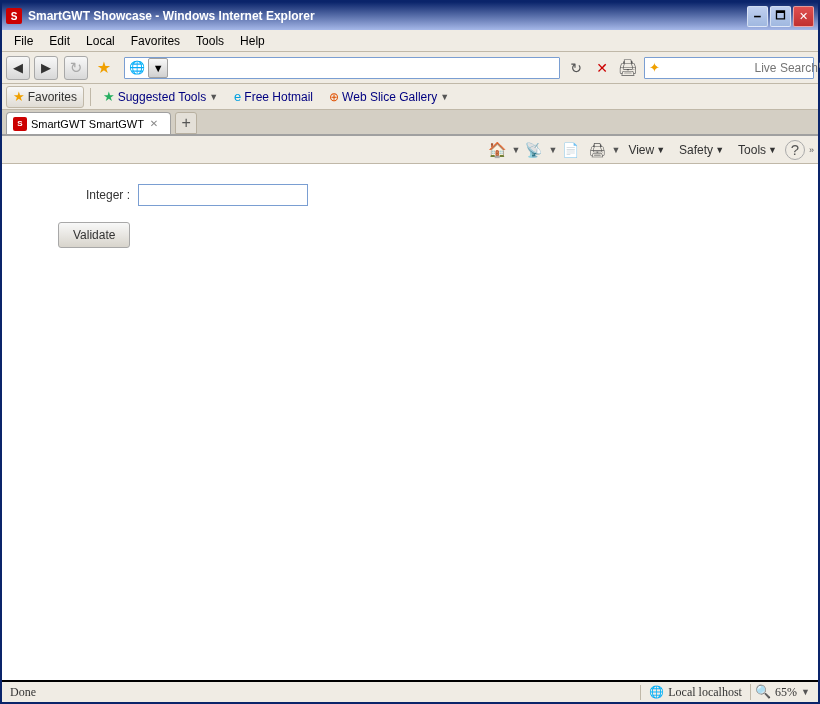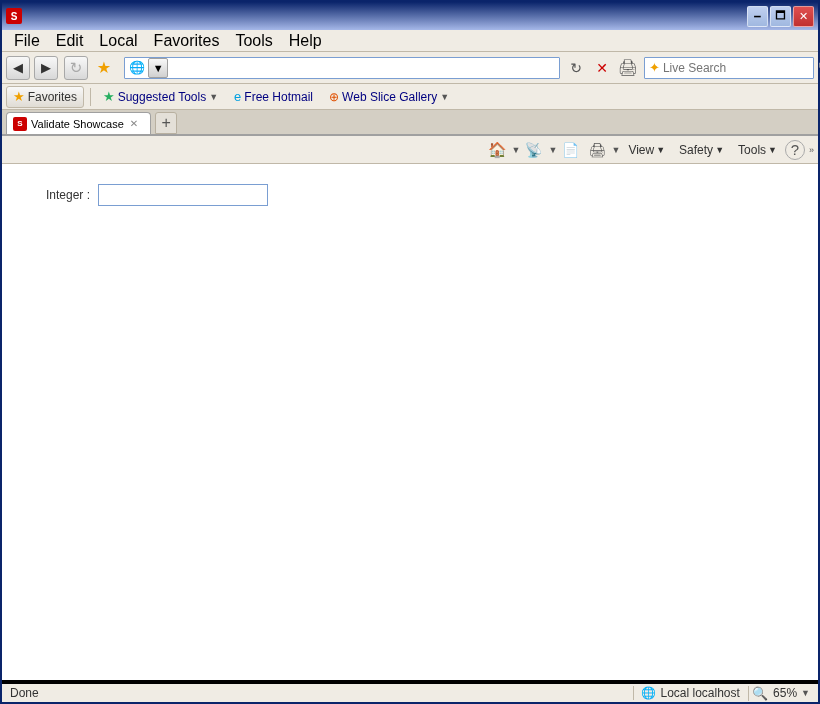--- a/index.html
+++ b/index.html
@@ -58,21 +58,21 @@
     .menu-bar {
       background: #f0ece4;
       height: 22px;
       display: flex;
       align-items: center;
       padding: 0 4px;
       border-bottom: 1px solid #c0b8a8;
     }
     .menu-item {
       padding: 2px 8px;
-      font-size: 16px;
+      font-size: 12px;
       cursor: pointer;
       color: #000;
     }
 
     
     .address-bar {
       background: #f0ece4;
       height: 32px;
       display: flex;
       align-items: center;
@@ -134,20 +134,21 @@
       border-radius: 1px;
       padding: 0 4px;
     }
     .search-input {
       flex: 1;
       border: none;
       outline: none;
       font-size: 12px;
       color: #404040;
       background: transparent;
+      text-align: right;
     }
     .search-icon-btn {
       width: 20px;
       height: 20px;
       background: transparent;
       border: none;
       cursor: pointer;
       display: flex;
       align-items: center;
       justify-content: center;
@@ -288,23 +289,24 @@
       height: 26px;
     }
 
     
     .status-bar {
       background: #f0ece4;
       height: 22px;
       display: flex;
       align-items: center;
       padding: 0 4px;
-      border-top: 4px solid #000000;
-      font-size: 12px;
-      color: #333;
+      border-top: 2px solid #000000;
+      font-size: 12px;
+      color: #333;
+      font-family: Liberation Serif, serif;
     }
     .status-text { flex: 1; padding-left: 4px; }
     .status-zone {
       display: flex;
       align-items: center;
       gap: 4px;
       padding: 0 8px;
       border-left: 1px solid #c0b8a8;
     }
     .status-zoom {
@@ -323,32 +325,34 @@
       width: 820px;
       border: 2px solid #0a246a;
     }
     .main-content {
       background: white;
       flex: 1;
       overflow: hidden;
     }
     .content-inner {
       padding: 20px 16px;
+      margin-left: 40px;
     }
   </style>
 </head>
 <body>
 
 <div class="browser-frame">
 
   <div class="title-bar">
     <div class="title-bar-left">
       <div class="title-bar-icon">
         <span>S</span>
       </div>
+      <span>SmartGWT Showcase - Windows Internet Explorer</span>
     </div>
     <div class="title-bar-controls">
       <div class="title-btn">🗕</div>
       <div class="title-btn">🗖</div>
       <div class="title-btn close">✕</div>
     </div>
   </div>
 
   <div class="menu-bar">
     <div class="menu-item">File</div>
@@ -400,21 +404,21 @@
     <div class="fav-link">
       <span style="font-size:12px;color:#e05000;">⊕</span>
       <span>Web Slice Gallery</span>
       <span class="fav-expand">▼</span>
     </div>
   </div>
 
   <div class="tab-bar">
     <div class="tab active">
       <div class="tab-icon">S</div>
-      <span>Validate Showcase</span>
+      <span>SmartGWT SmartGWT</span>
       <span class="tab-close">✕</span>
     </div>
     <div class="tab-new">+</div>
   </div>
 
   <div class="cmd-bar">
     <div style="display:flex;align-items:center;gap:2px;margin-left:auto;">
       <div class="tb-icon" style="font-size:15px;">🏠</div>
       <span style="font-size:9px;color:#555;">▼</span>
       <div class="tb-icon" style="font-size:14px;color:#f06000;">📡</div>
@@ -438,20 +442,23 @@
       <span style="font-size:9px;color:#555;margin-left:2px;">»</span>
     </div>
   </div>
 
   <div class="main-content">
     <div class="content-inner">
       <div class="form-row">
         <label class="form-label">Integer :</label>
         <input class="form-input" type="text" value="" style="">
       </div>
+      <div>
+        <button class="validate-btn">Validate</button>
+      </div>
     </div>
   </div>
 
   <div class="status-bar">
     <span class="status-text">Done</span>
     <div class="status-zone">
       <span>🌐</span>
       <span>Local localhost</span>
     </div>
     <div class="status-zoom">

